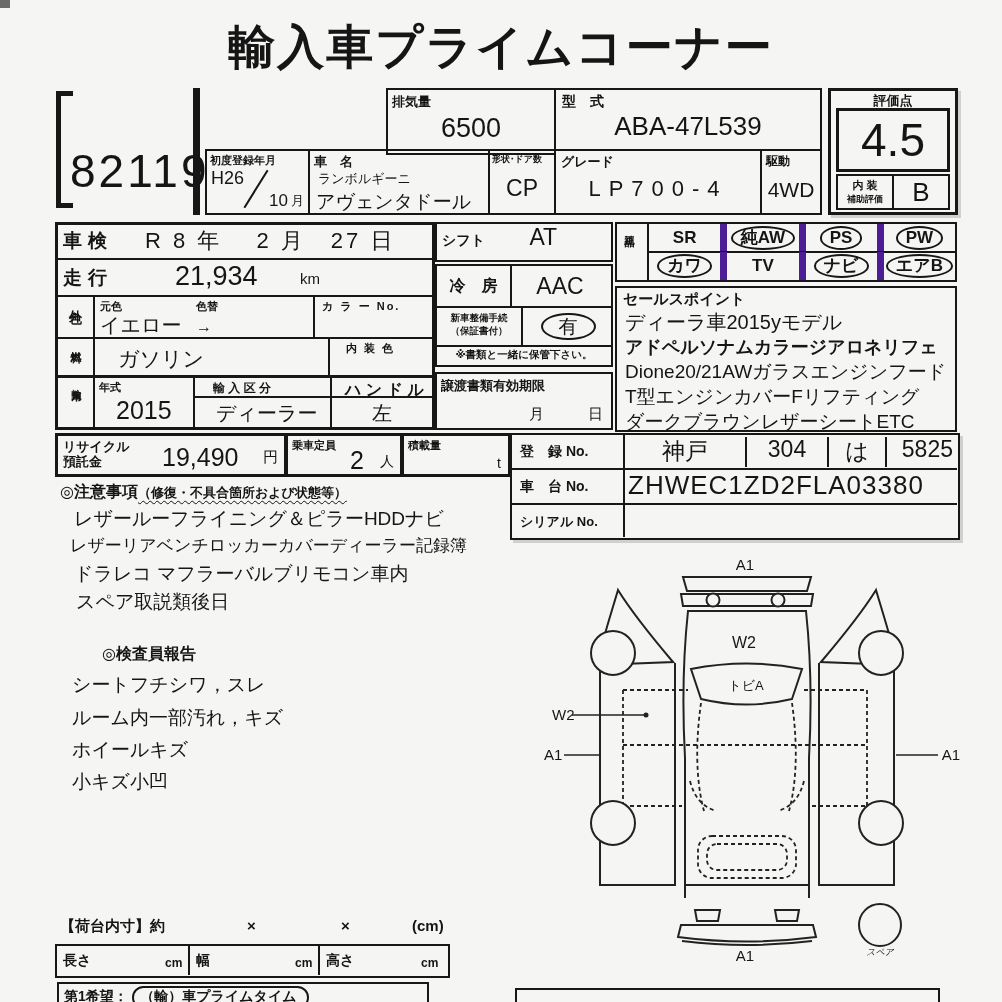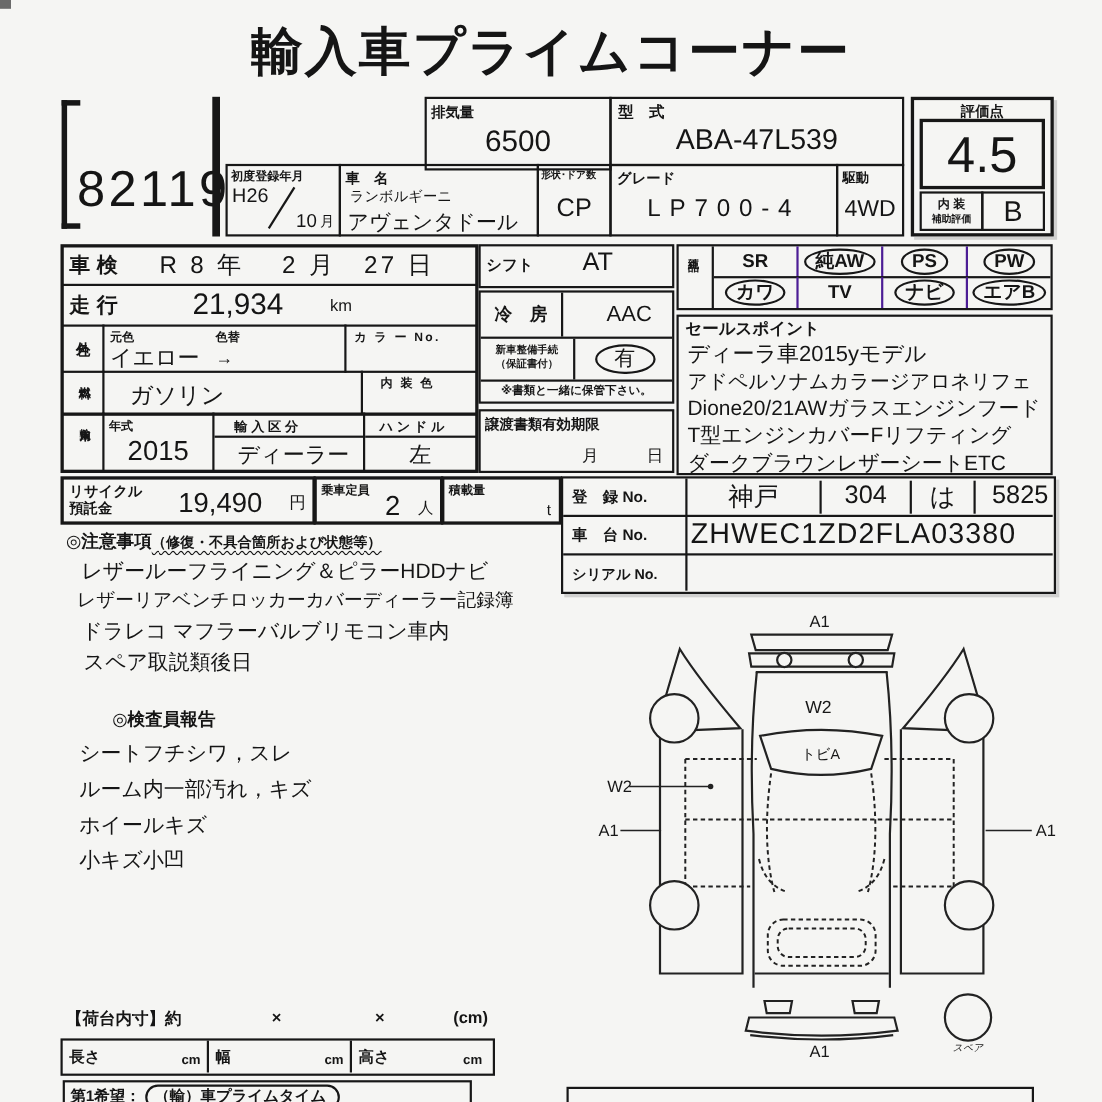--- a/index.html
+++ b/index.html
@@ -10,21 +10,21 @@
     -webkit-font-smoothing:antialiased;
   }
   .abs{position:absolute; box-sizing:border-box;}
   .cell{position:absolute; box-sizing:border-box; border:2px solid #171717; background:transparent;}
   .thick{border-width:3px;}
   .lbl{font-weight:bold;}
   .vert{writing-mode:vertical-rl; text-orientation:upright; letter-spacing:1px;}
   .wavy{text-decoration:underline; text-decoration-style:wavy; text-decoration-thickness:1px; text-underline-offset:3px;}
   .dotted-u{text-decoration:underline; text-decoration-style:dotted; text-underline-offset:3px;}
   .ellipse{display:inline-block; border:2.5px solid #171717; border-radius:50%; padding:0 9px; line-height:1.25;}
-  .equip-cell{display:flex; align-items:center; justify-content:center; border-left:2px solid #4c1d95; font-size:17px; font-weight:bold;}
+  .equip-cell{display:flex; align-items:center; justify-content:center; border-left:7px solid #4c1d95; font-size:17px; font-weight:bold;}
   .equip-cell:first-child{border-left:none;}
   .equip-cell .tag{padding:0 8px; border:2px solid transparent; border-radius:50%; line-height:1.15; white-space:nowrap;}
   .equip-cell.circled .tag{border-color:#171717;}
   svg text{font-family:"Liberation Sans","DejaVu Sans",sans-serif; fill:#171717;}
   .shadow{box-shadow:3px 3px 0 rgba(140,140,140,.35);}
 </style>
 </head>
 <body>
 
 <div id="sheet">
@@ -113,31 +113,31 @@
 
   <div class="abs vert lbl" style="left:69px;top:381px;font-size:10px;height:46px;">輸入車用</div>
   <div class="abs" style="left:93px;top:375px;width:2px;height:53px;background:#171717;"></div>
   <div class="abs lbl" style="left:99px;top:380px;font-size:11px;">年式</div>
   <div class="abs" style="left:116px;top:396px;font-size:25px;">2015</div>
   <div class="abs" style="left:193px;top:375px;width:2px;height:53px;background:#171717;"></div>
   <div class="abs lbl" style="left:213px;top:380px;font-size:12px;">輸 入 区 分</div>
   <div class="abs" style="left:195px;top:396px;width:135px;height:2px;background:#171717;"></div>
   <div class="abs" style="left:216px;top:400px;font-size:20px;">ディーラー</div>
   <div class="abs" style="left:330px;top:375px;width:2px;height:53px;background:#171717;"></div>
-  <div class="abs lbl" style="left:345px;top:380px;font-size:12px;">ハ ン ド ル</div>
+  <div class="abs lbl" style="left:345px;top:380px;font-size:16px;">ハ ン ド ル</div>
   <div class="abs" style="left:332px;top:396px;width:101px;height:2px;background:#171717;"></div>
   <div class="abs" style="left:372px;top:400px;font-size:20px;">左</div>
 
   <div class="cell" style="left:435px;top:222px;width:178px;height:40px;">
     <span class="lbl" style="font-size:14px;margin:4px 0 0 5px;display:inline-block;">シフト</span>
     <span style="font-size:23px;margin-left:40px;">AT</span>
   </div>
   <div class="cell" style="left:435px;top:264px;width:178px;height:103px;">
     <div class="abs" style="left:0;top:0;width:75px;height:40px;border-right:2px solid #171717;display:flex;align-items:center;justify-content:center;font-size:16px;font-weight:bold;">冷　房</div>
-    <div class="abs" style="left:92px;top:0;width:86px;height:40px;display:flex;align-items:center;justify-content:center;font-size:20px;">AAC</div>
+    <div class="abs" style="left:80px;top:0;width:86px;height:40px;display:flex;align-items:center;justify-content:center;font-size:23px;">AAC</div>
     <div class="abs" style="left:0;top:40px;width:174px;height:2px;background:#171717;"></div>
     <div class="abs" style="left:0;top:42px;width:86px;height:37px;border-right:2px solid #171717;text-align:center;">
       <div class="lbl" style="font-size:9.5px;margin-top:4px;">新車整備手続</div>
       <div class="lbl" style="font-size:9.5px;">（保証書付）</div>
     </div>
     <div class="abs" style="left:88px;top:42px;width:86px;height:37px;display:flex;align-items:center;justify-content:center;">
       <span class="ellipse" style="font-size:19px;padding:0 16px;">有</span>
     </div>
     <div class="abs" style="left:0;top:79px;width:174px;height:2px;background:#171717;"></div>
     <div class="abs lbl" style="left:0;top:82px;width:174px;text-align:center;font-size:10.5px;">※書類と一緒に保管下さい。</div>
@@ -178,21 +178,21 @@
         </div>
       <div class="equip-cell circled" style="flex:1;">
           <span class="tag">エアB</span>
         </div>
     </div>
   </div>
 
   <div class="cell" style="left:615px;top:286px;width:342px;height:146px;border-width:2.5px;">
     <div class="lbl" style="font-size:15px;margin:2px 0 0 6px;">セールスポイント</div>
     <div style="font-size:20px;margin:1px 0 0 8px;line-height:24px;">ディーラ車2015yモデル</div>
-    <div style="font-size:18px;margin:1px 0 0 8px;line-height:24px;">アドペルソナムカラージアロネリフェ</div>
+    <div style="font-size:18px;margin:1px 0 0 8px;line-height:24px;font-weight:bold;">アドペルソナムカラージアロネリフェ</div>
     <div style="font-size:19px;margin:1px 0 0 8px;line-height:24px;">Dione20/21AWガラスエンジンフード</div>
     <div style="font-size:19px;margin:1px 0 0 8px;line-height:24px;">T型エンジンカバーFリフティング</div>
     <div style="font-size:19px;margin:1px 0 0 8px;line-height:24px;">ダークブラウンレザーシートETC</div>
   </div>
 
   <div class="cell thick" style="left:55px;top:433px;width:232px;height:44px;">
     <div class="lbl" style="font-size:13px;margin:3px 0 0 5px;line-height:15px;">
       <div>リサイクル</div>
       <div>預託金</div>
     </div>

